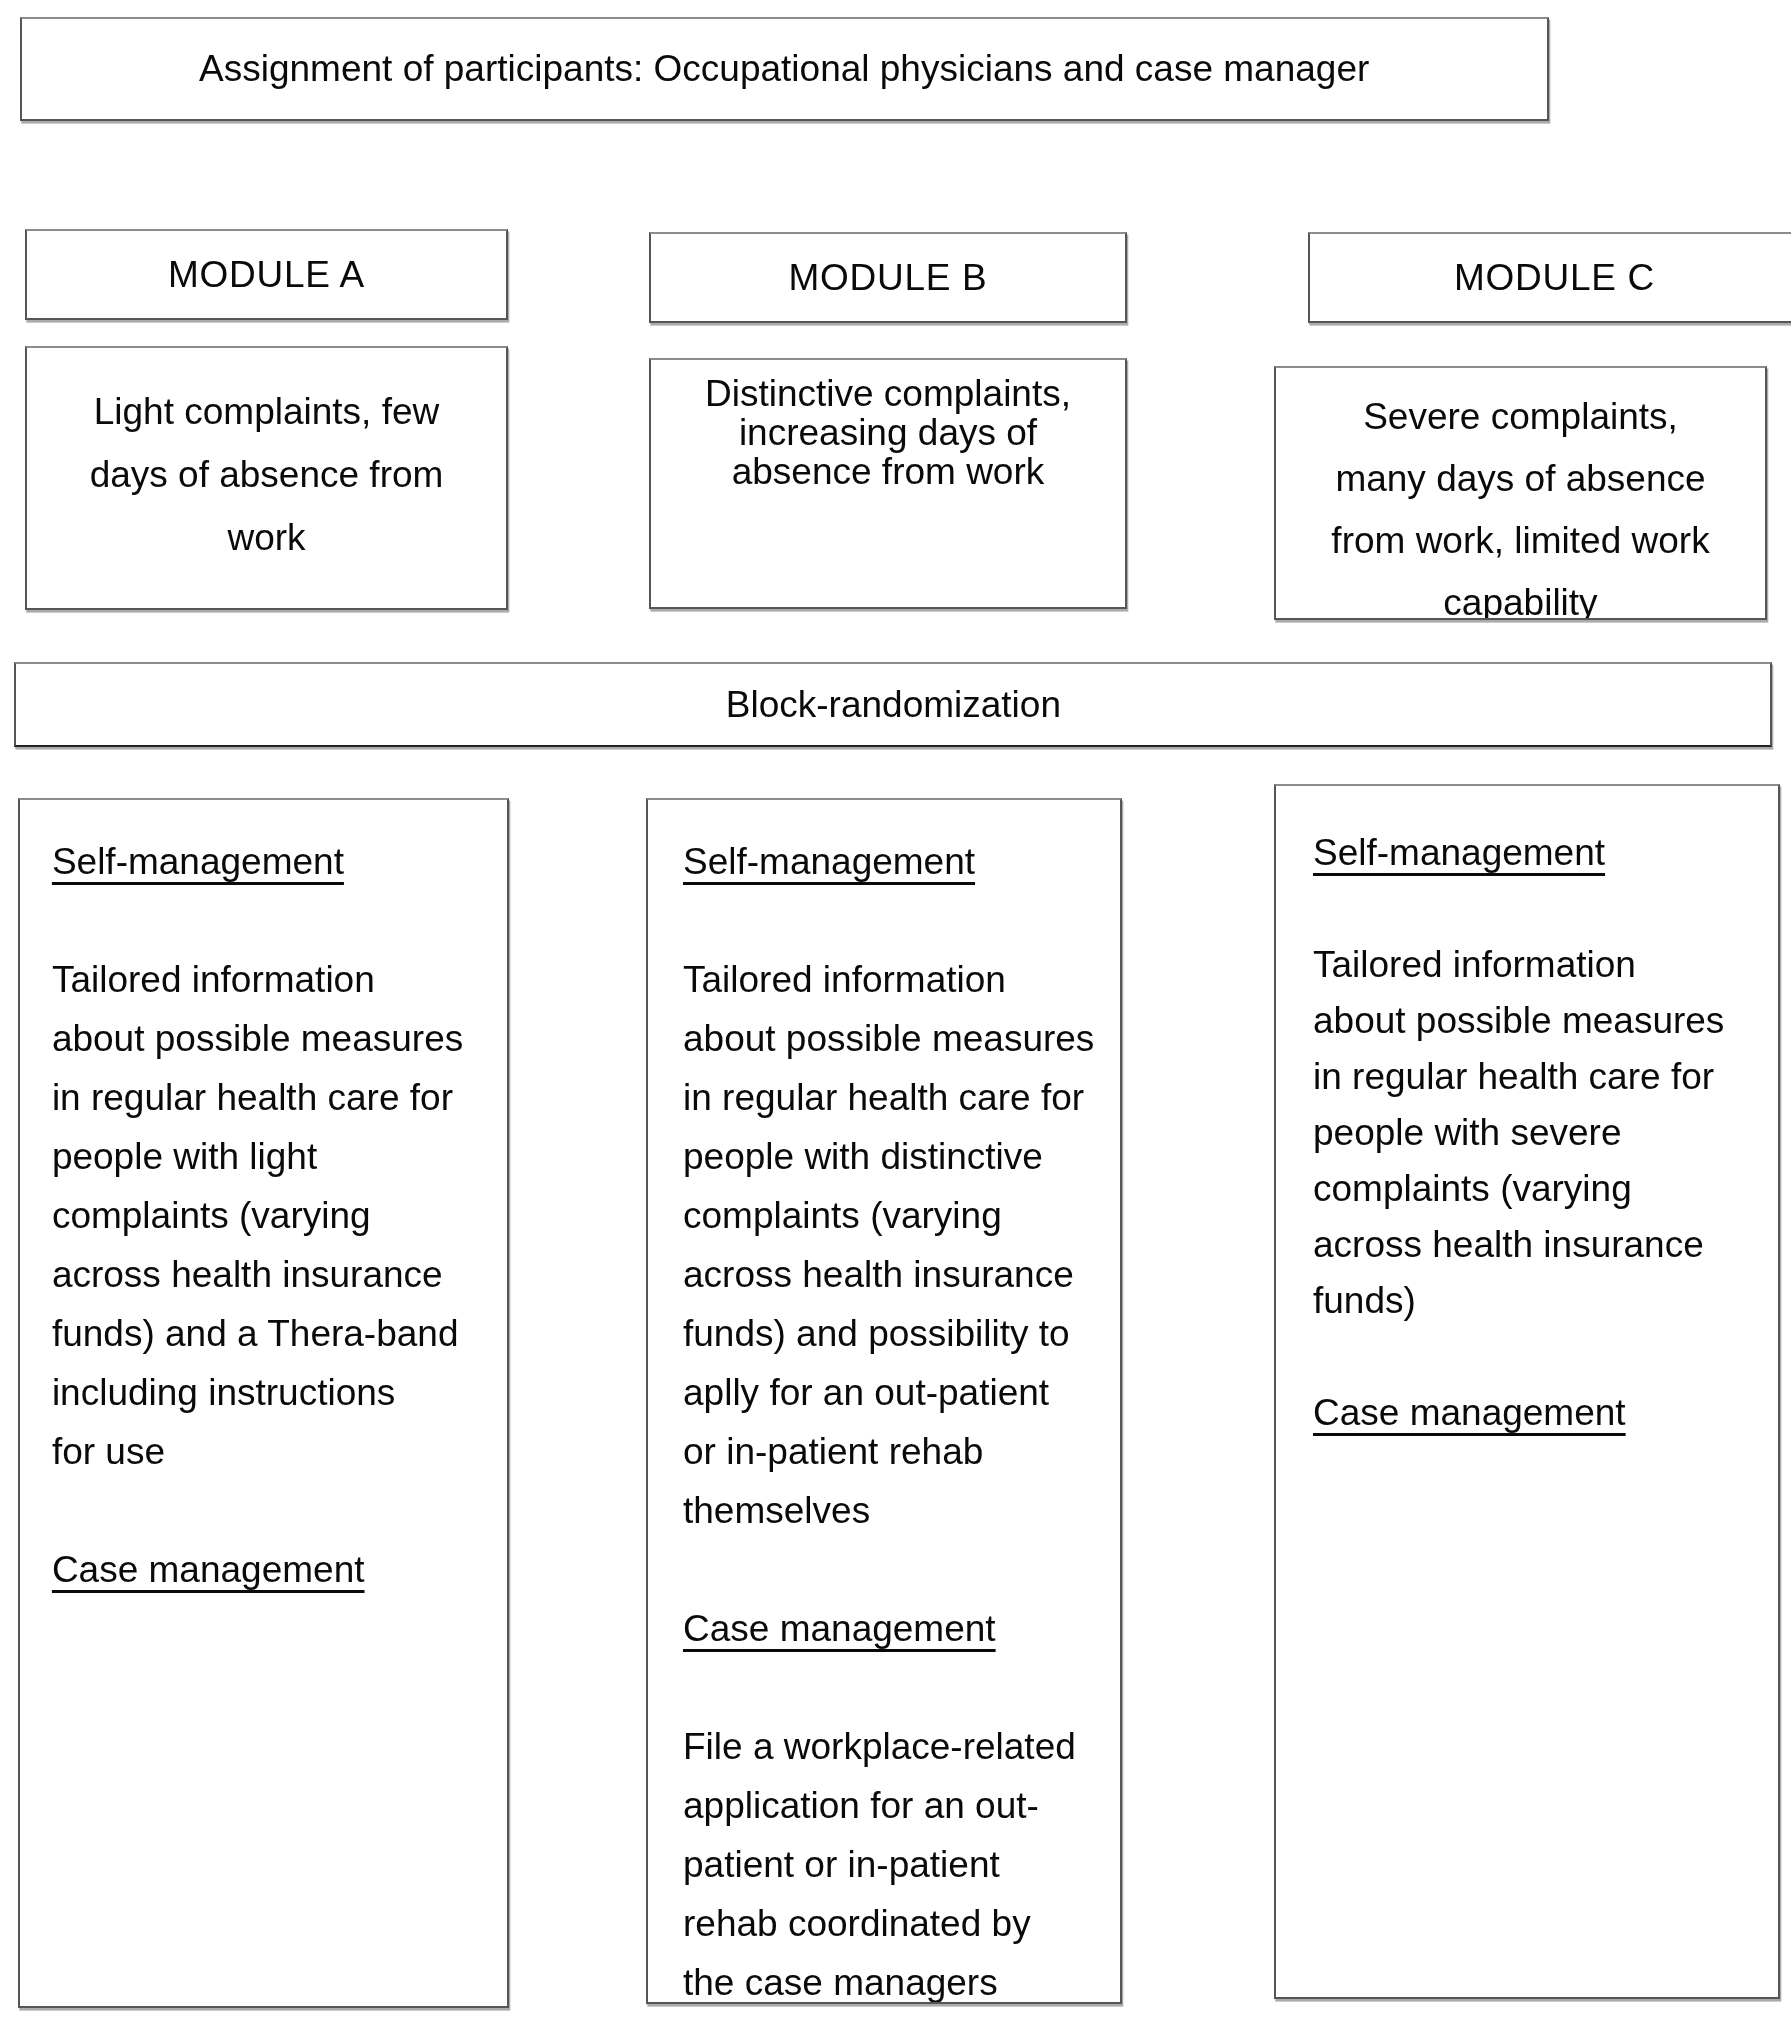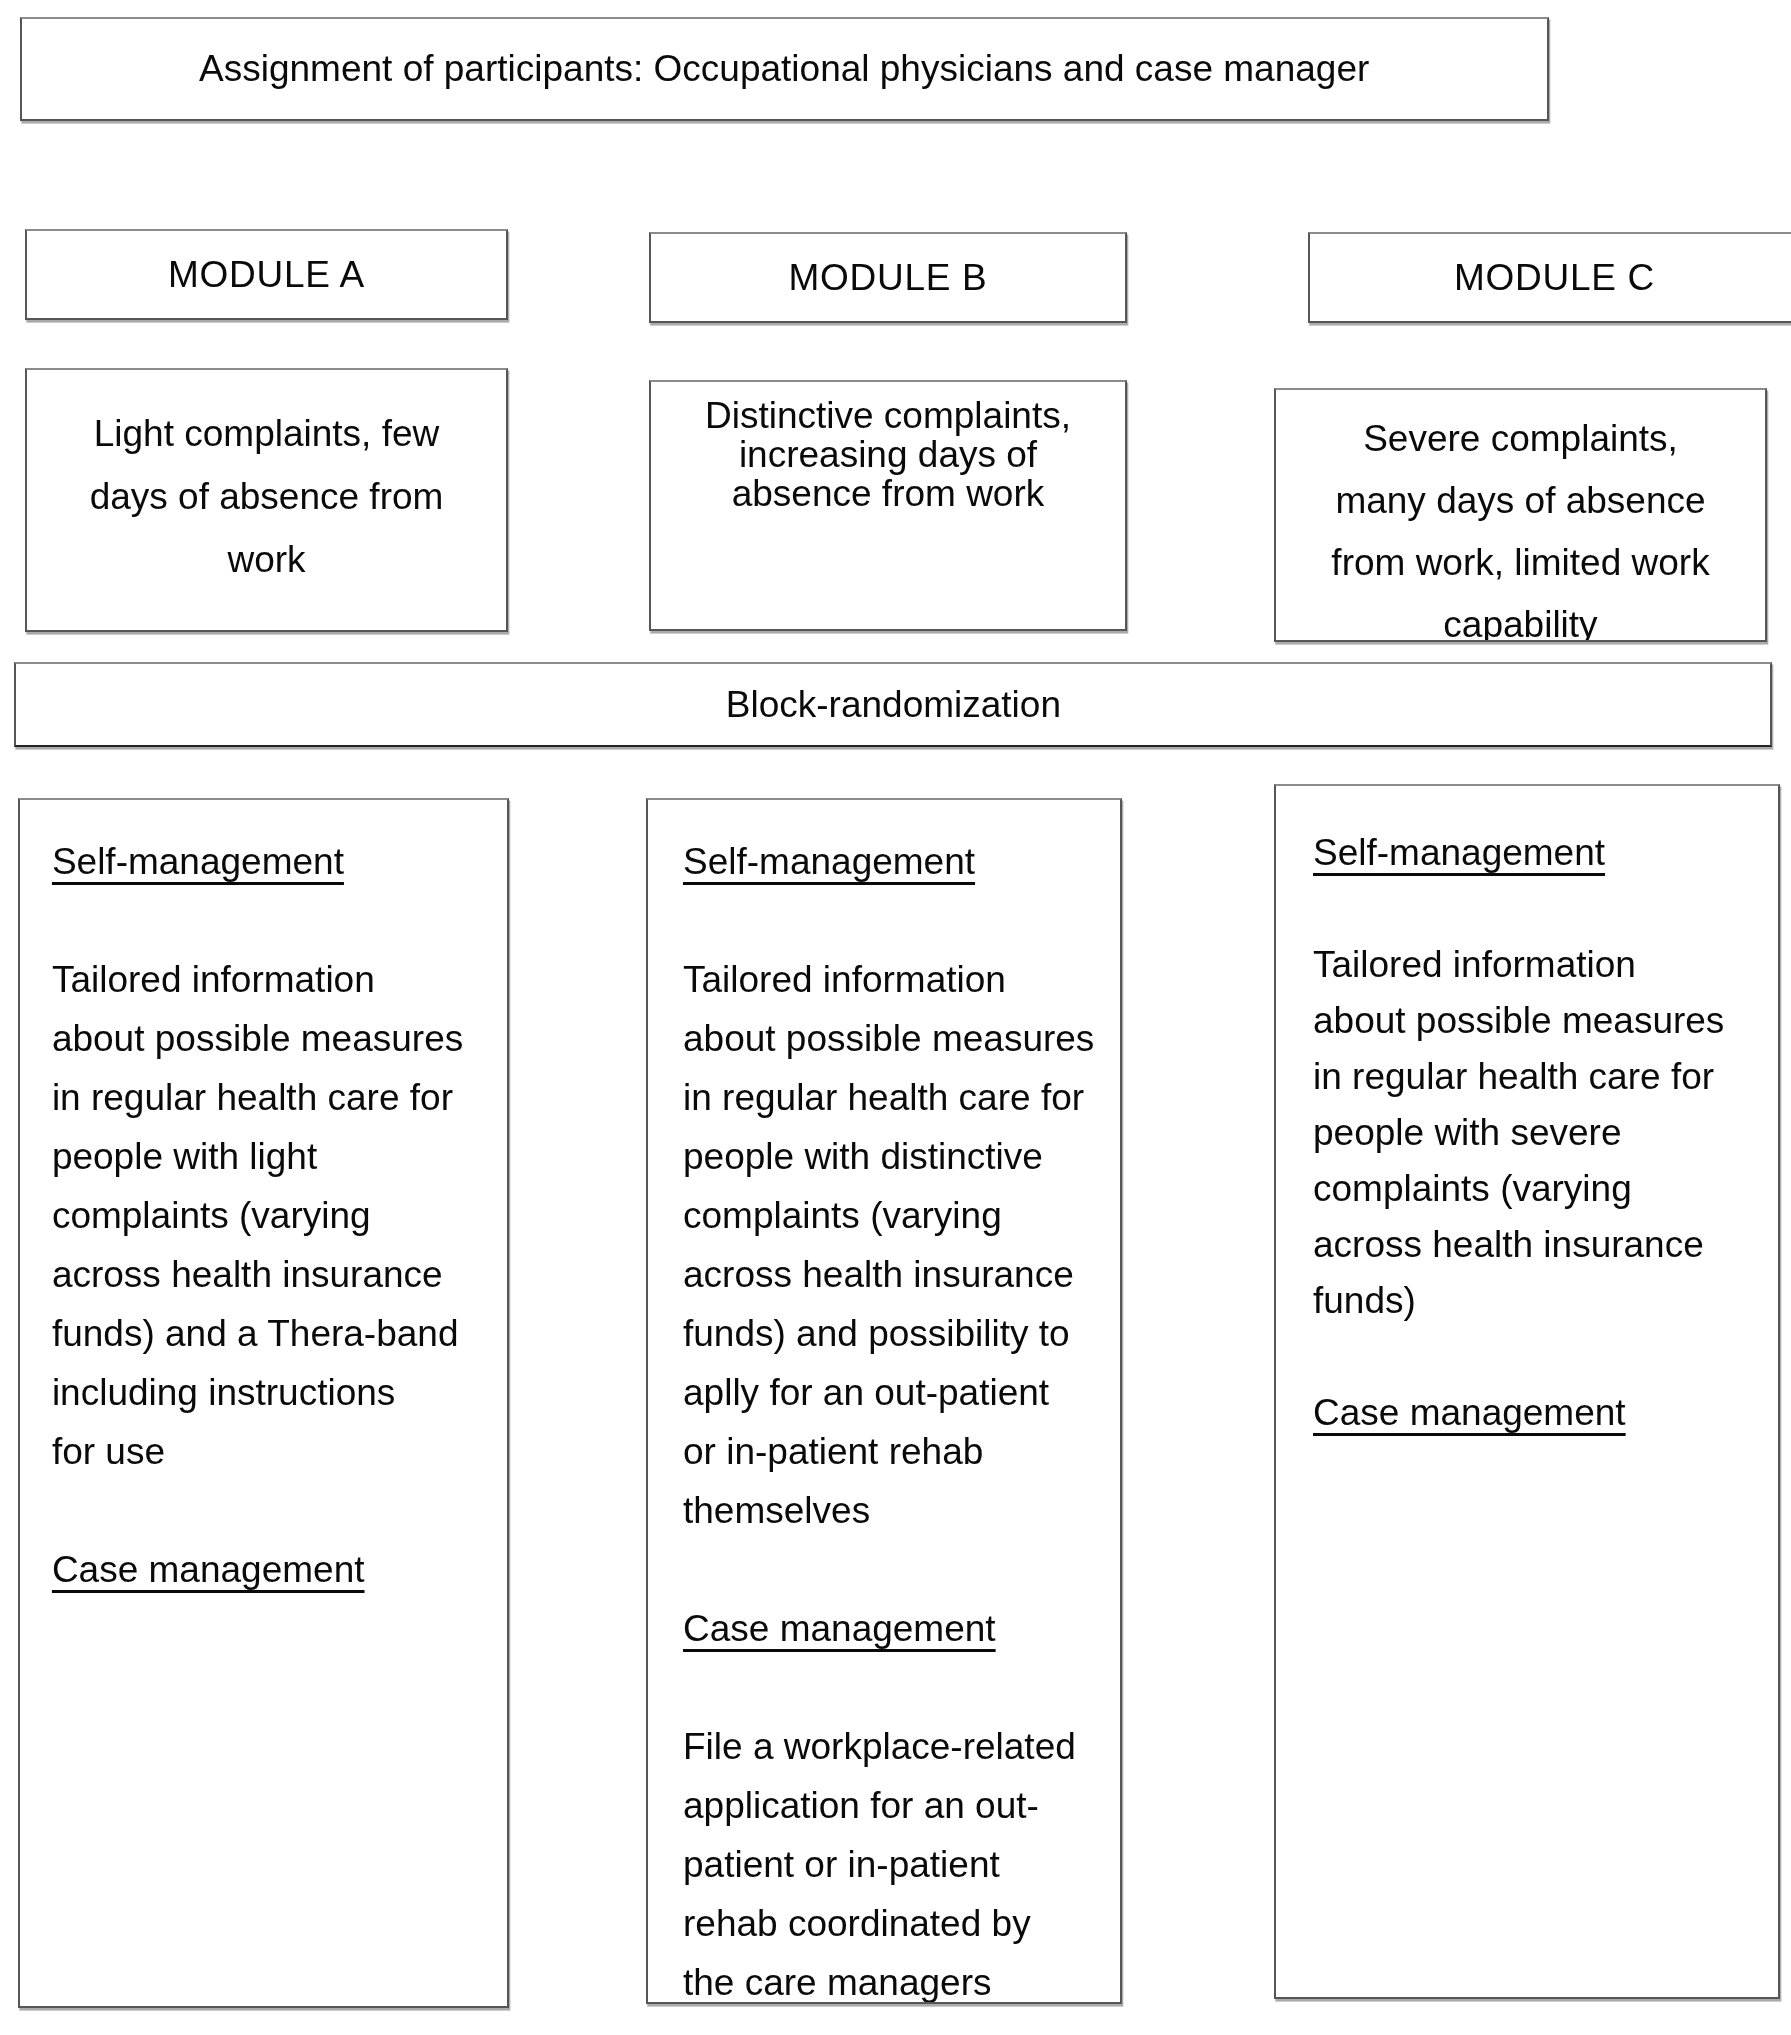--- a/index.html
+++ b/index.html
@@ -36,21 +36,20 @@
   #header-a { left: 25px;   top: 229px; width: 483px; }
   #header-b { left: 649px;  top: 232px; width: 478px; }
   #header-c { left: 1274px; top: 232px; width: 493px; margin-left: 34px; }
 
   
   .severity-box {
     font-size: 37px;
     text-align: center;
     white-space: pre-line;
     overflow: hidden;
-    margin-top: 22px;
   }
   #severity-a { left: 25px;   top: 346px; width: 483px; height: 264px; padding-top: 31.5px; line-height: 63px; }
   #severity-b { left: 649px;  top: 358px; width: 478px; height: 251px; padding-top: 14px; line-height: 39px; }
   #severity-c { left: 1274px; top: 366px; width: 493px; height: 254px; padding-top: 18.4px; line-height: 62px; }
 
   
   .detail-box {
     font-size: 37px;
     text-align: left;
     overflow: hidden;
@@ -138,21 +137,21 @@
 aplly for an out-patient
 or in-patient rehab
 themselves</div>
   <div class="section-heading cm">
     <span>Case management</span>
   </div>
   <div class="section-body">File a workplace-related
 application for an out-
 patient or in-patient
 rehab coordinated by
-the care managers</div>
+the case managers</div>
 </div>
 
 <div id="detail-c" class="box detail-box">
   <div class="section-heading sm">
     <span>Self-management</span>
   </div>
   <div class="section-body">Tailored information
 about possible measures
 in regular health care for
 people with severe

